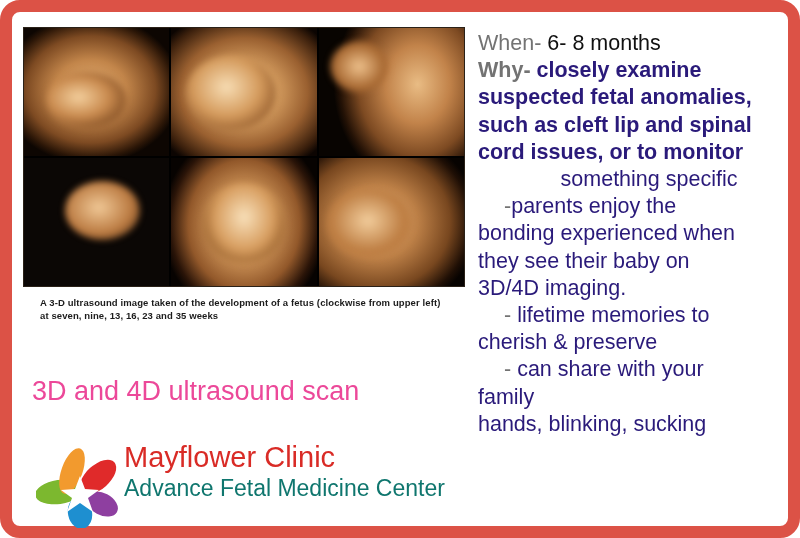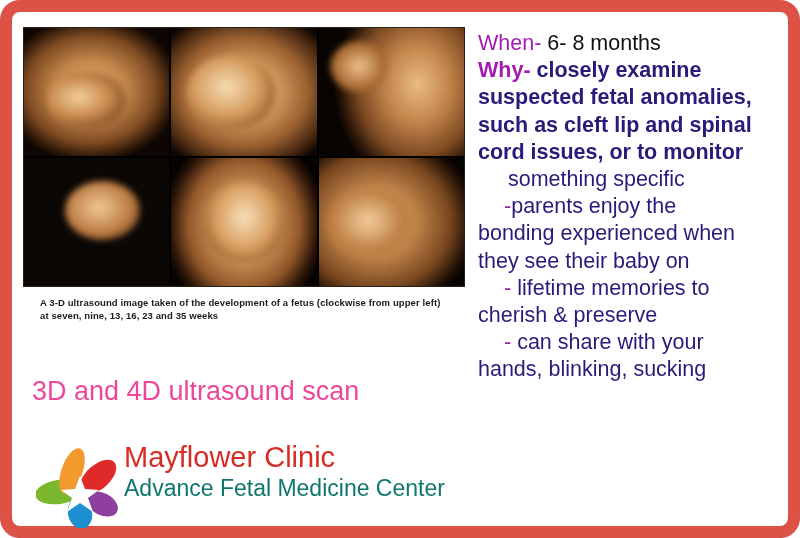--- a/index.html
+++ b/index.html
@@ -173,24 +173,24 @@
     position: absolute;
     left: 466px;
     top: 18px;
     width: 312px;
     font-size: 21.5px;
     line-height: 27.2px;
     color: #2A1A7A;
   }
   #right-col .line { white-space: nowrap; }
   #right-col .wrapline { white-space: normal; font-weight: bold; }
-  .k-red { color: #a21caf; }
+  .k-red { color: #737373; }
   .k-black { color: #111111; margin-top: 44px; }
   .k-navy { color: #2A1A7A; }
-  .indent-1 { padding-left: 30px; }
+  .indent-1 { padding-left: 30px; text-align: center; }
   .indent-2 { padding-left: 26px; }
 </style>
 </head>
 <body>
 
 <div id="poster">
 
   <div id="left-col">
 
     <div id="ultrasound-figure">
@@ -256,23 +256,25 @@
 
     <div class="line"><span class="k-red">When-</span><span class="k-black"> 6- 8 months</span></div>
 
     <div class="wrapline"><span class="k-red">Why-</span><span class="k-navy"> closely examine suspected fetal anomalies, such as cleft lip and spinal cord issues, or to monitor</span></div>
 
     <div class="line indent-1">something specific</div>
 
     <div class="line indent-2"><span class="k-red">-</span><span class="k-navy">parents enjoy the</span></div>
     <div class="line">bonding experienced when</div>
     <div class="line">they see their baby on</div>
+    <div class="line">3D/4D imaging.</div>
 
     <div class="line indent-2"><span class="k-red">-</span><span class="k-navy"> </span><span class="k-navy">lifetime memories to</span></div>
     <div class="line">cherish &amp; preserve</div>
 
     <div class="line indent-2"><span class="k-red">-</span><span class="k-navy"> </span><span class="k-navy">can share with your</span></div>
+    <div class="line">family</div>
 
     <div class="line">hands, blinking, sucking</div>
 
   </div>
 
 </div>
 
 </body></html>

